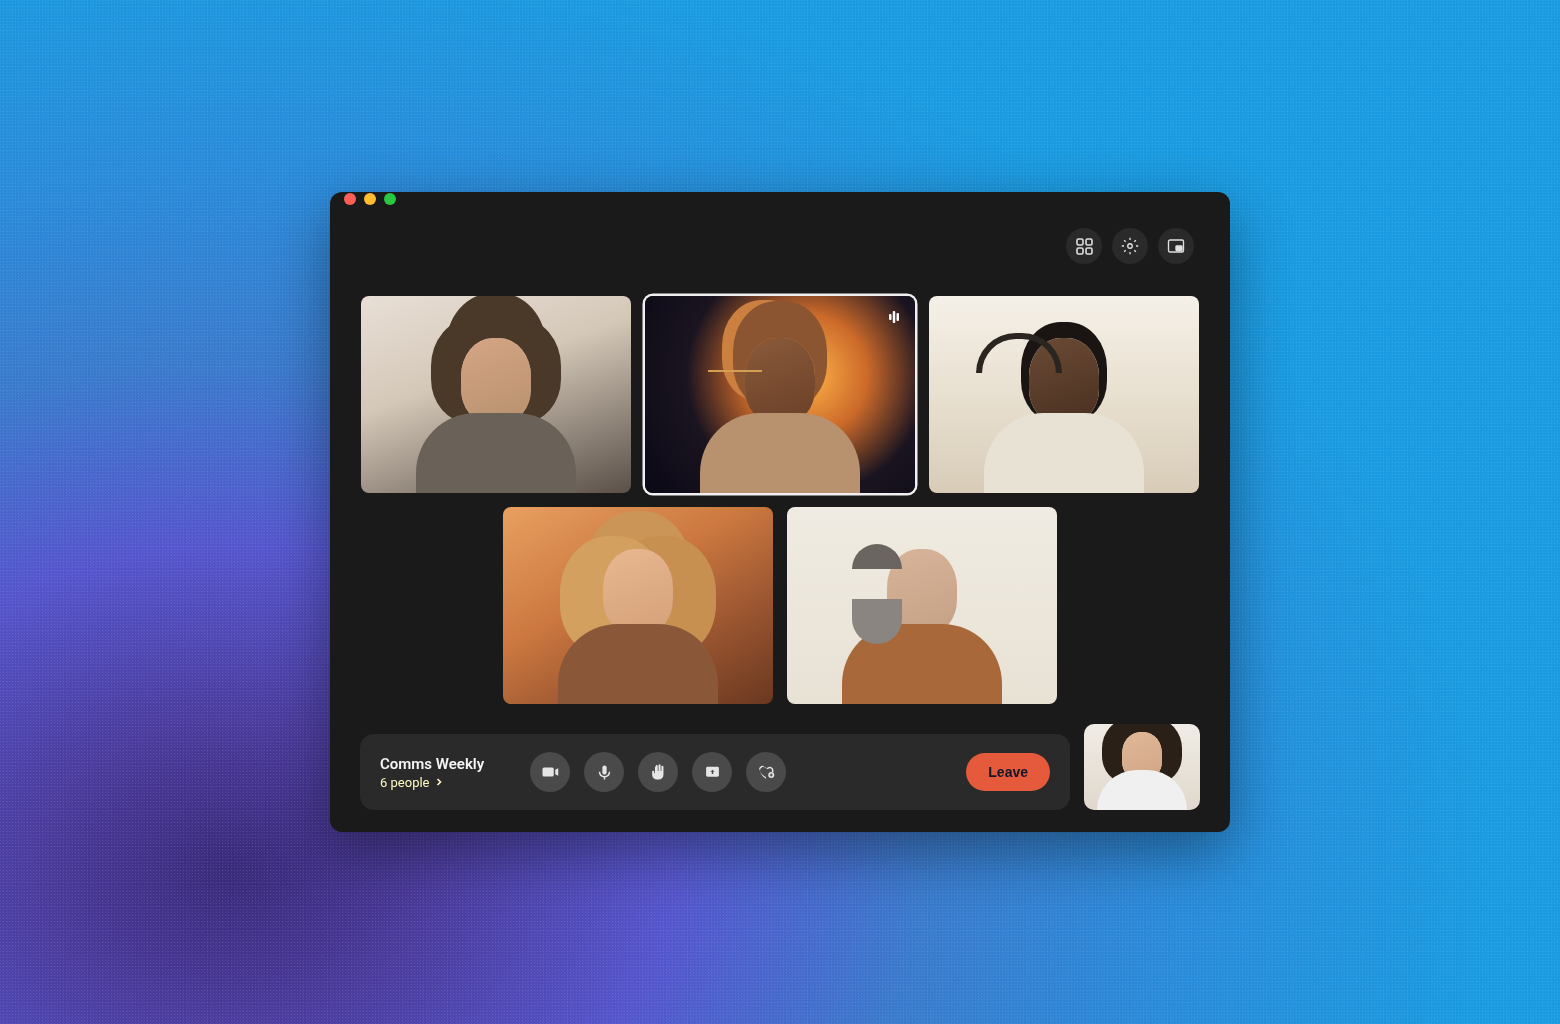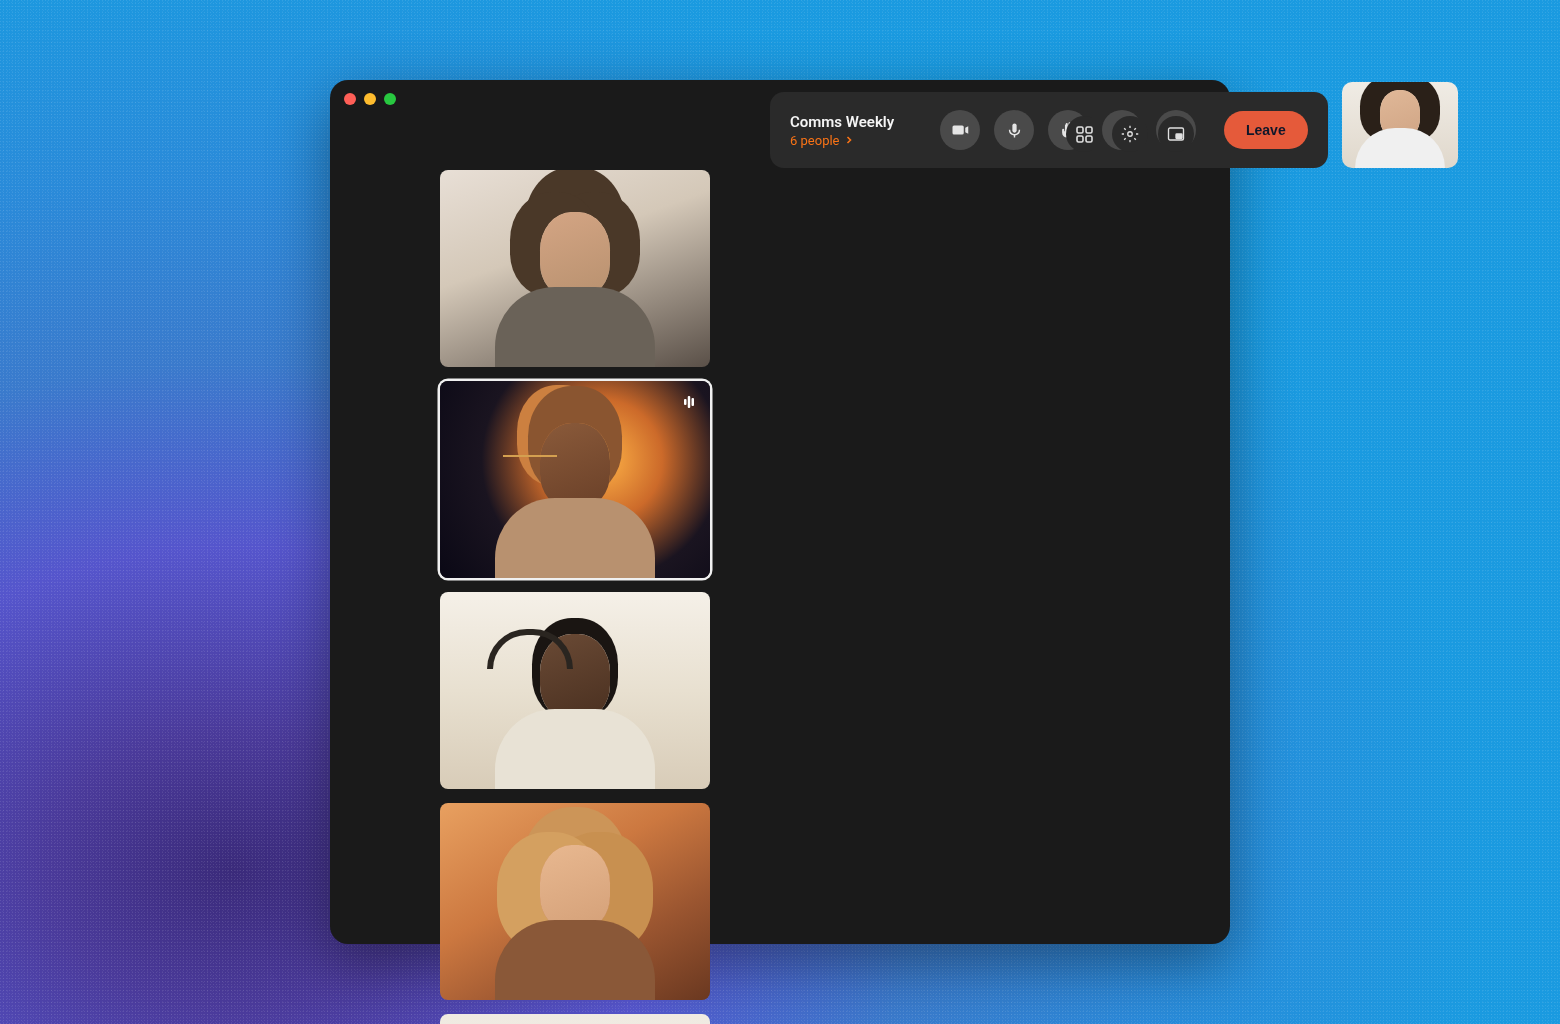--- a/index.html
+++ b/index.html
@@ -20,26 +20,26 @@
       inset: 0;
       background-image: 
         radial-gradient(circle at 10% 10%, rgba(255,255,255,0.15) 0.5px, transparent 0.5px),
         radial-gradient(circle at 50% 30%, rgba(255,255,255,0.08) 0.5px, transparent 0.5px),
         radial-gradient(circle at 80% 70%, rgba(255,255,255,0.1) 0.5px, transparent 0.5px);
       background-size: 3px 3px, 5px 5px, 4px 4px;
       opacity: 0.7;
     }
     .app-window {
       width: 900px;
-      height: 864px;
+      height: 640px;
       background: #1a1a1a;
-      border-radius: 18px;
+      border-radius: 12px;
       position: relative;
       display: flex;
-      flex-direction: row;
+      flex-direction: column;
       box-shadow: 0 20px 60px rgba(0,0,0,0.4);
     }
     .titlebar {
       height: 38px;
       display: flex;
       align-items: center;
       padding: 0 14px;
     }
     .traffic-lights { display: flex; gap: 8px; }
     .traffic-dot { width: 12px; height: 12px; border-radius: 50%; }
@@ -128,21 +128,21 @@
       height: 76px;
       background: #2a2a2a;
       border-radius: 14px;
       display: flex;
       align-items: center;
       padding: 0 20px;
       gap: 14px;
     }
     .meeting-info { display: flex; flex-direction: column; gap: 2px; min-width: 130px; }
     .meeting-title { color: #f5f5f5; font-size: 15px; font-weight: 600; }
-    .meeting-people { color: #f97316; font-size: 13px; display: flex; align-items: center; gap: 4px; cursor: pointer; }
+    .meeting-people { color: #fef9c3; font-size: 13px; display: flex; align-items: center; gap: 4px; cursor: pointer; }
     .control-icons { display: flex; gap: 14px; margin-left: 6px; }
     .ctrl-btn {
       width: 40px; height: 40px;
       border-radius: 50%;
       background: #4a4a4a;
       display: flex; align-items: center; justify-content: center;
       cursor: pointer;
       color: #e5e5e5;
     }
     .spacer { flex: 1; }

